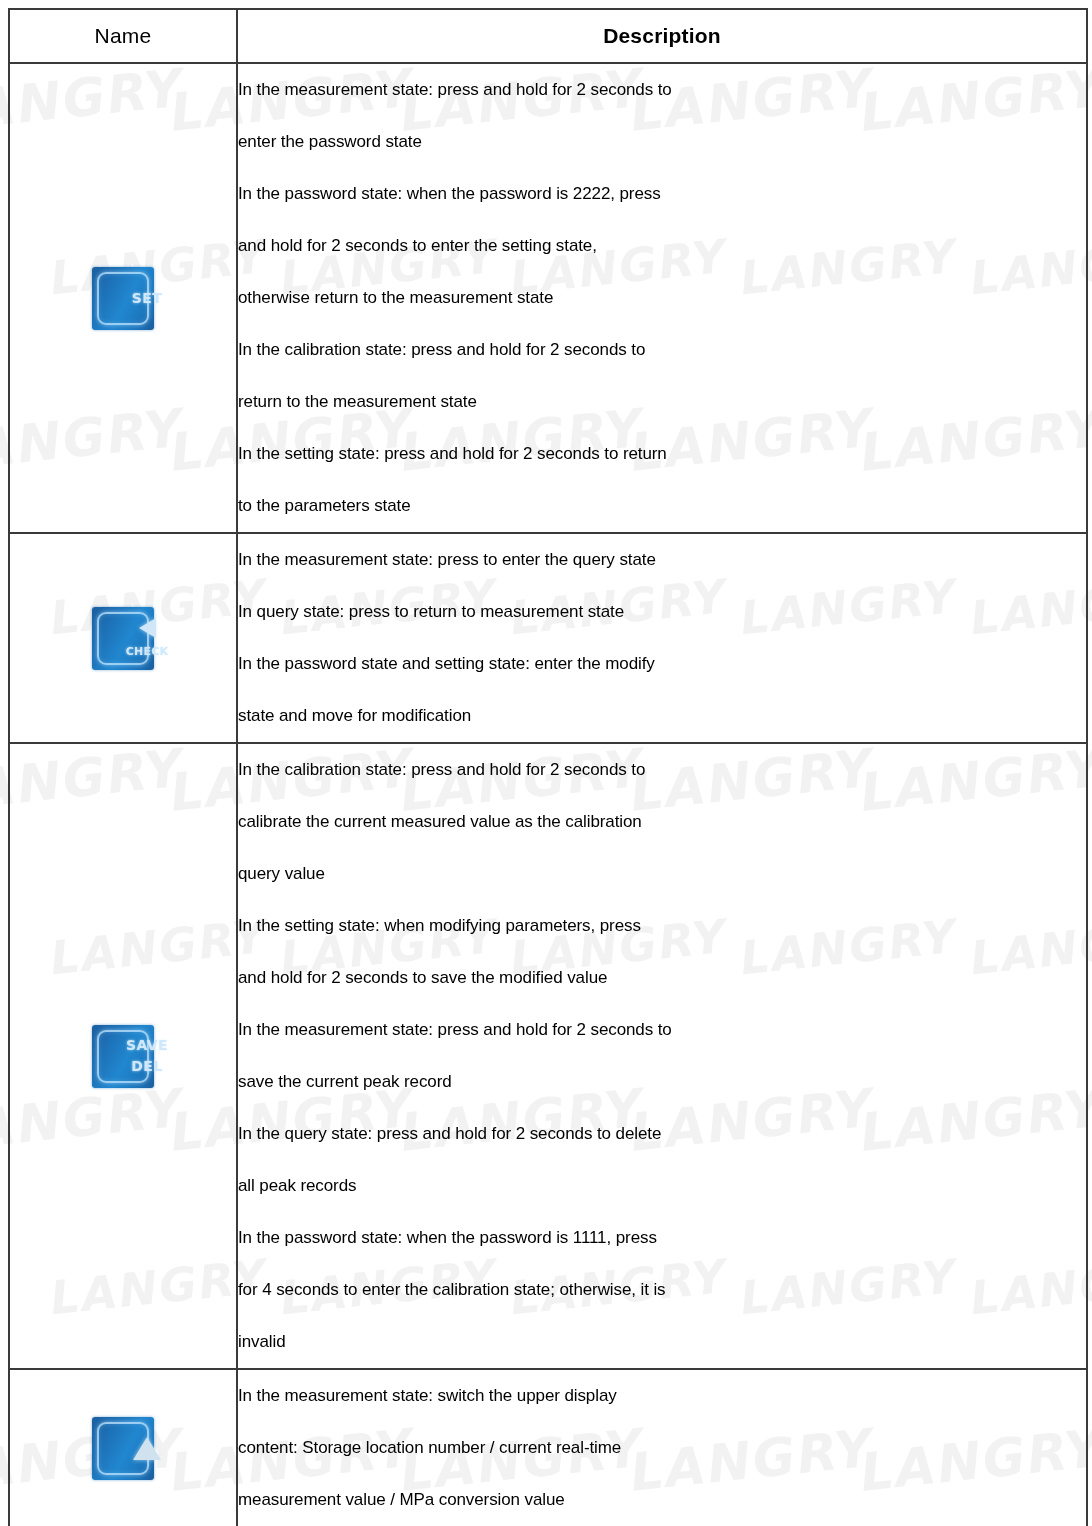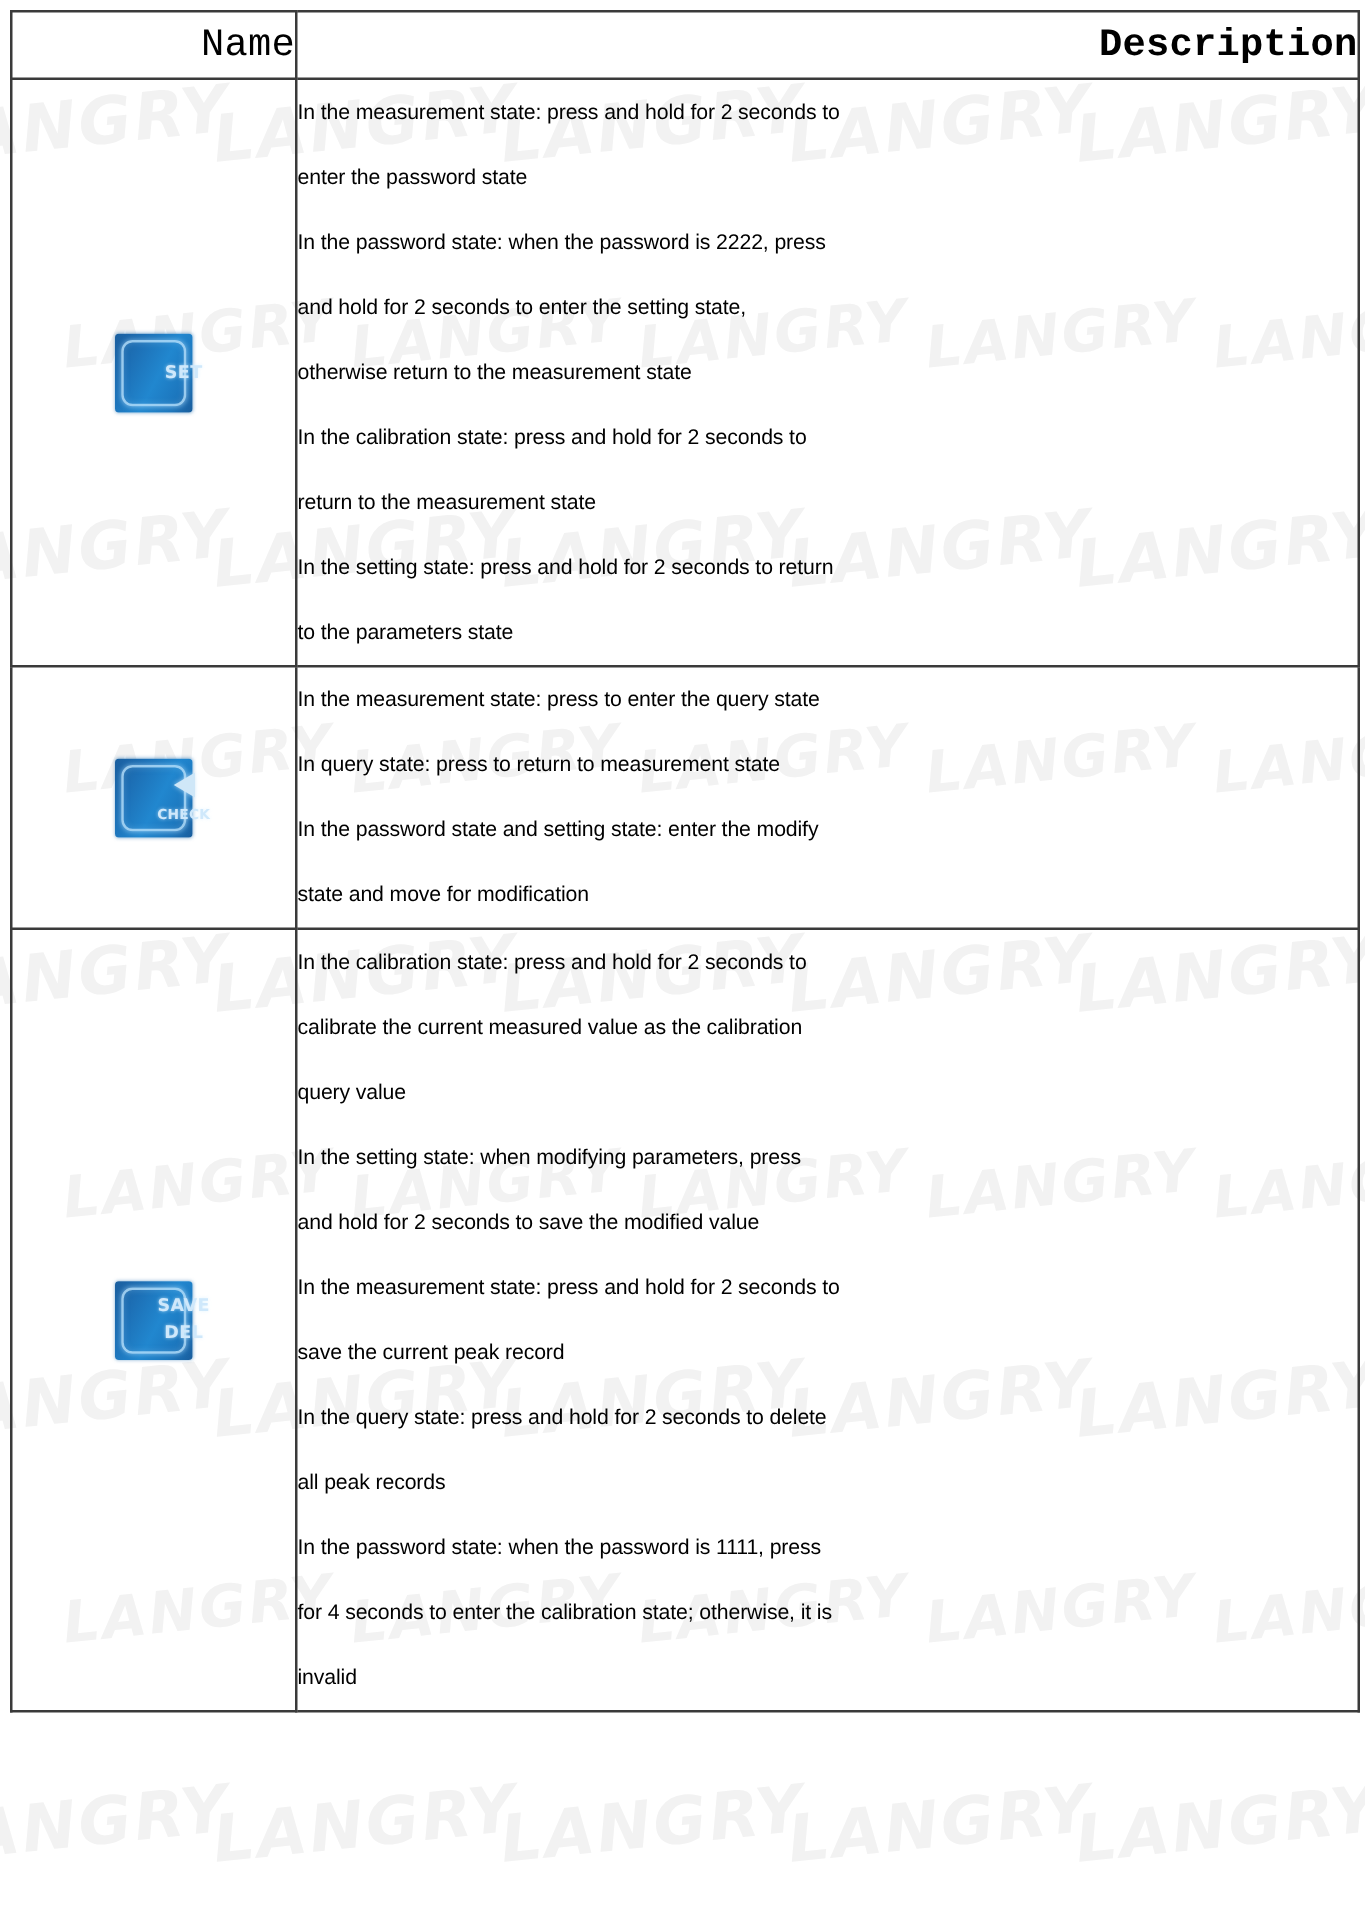--- a/index.html
+++ b/index.html
@@ -52,24 +52,23 @@
     padding: 0;
     vertical-align: middle;
     background: transparent;
   }
   col.c-name  { width: 228px; }
   col.c-desc  { width: 850px; }
 
   thead th {
     height: 52px;
     font-weight: 400;
-    font-size: 31px;
-    text-align: right;
+    font-size: 21px;
+    text-align: center;
     letter-spacing: .2px;
-    font-family: Liberation Mono, monospace;
   }
   thead th.desc-head {
     font-weight: 700;
   }
 
   td.name-cell {
     text-align: center;
     vertical-align: middle;
   }
   td.desc-cell {
@@ -271,14 +270,29 @@
           <div class="desc-line">and hold for 2 seconds to save the modified value</div>
           <div class="desc-line">In the measurement state: press and hold for 2 seconds to</div>
           <div class="desc-line">save the current peak record</div>
           <div class="desc-line">In the query state: press and hold for 2 seconds to delete</div>
           <div class="desc-line">all peak records</div>
           <div class="desc-line">In the password state: when the password is 1111, press</div>
           <div class="desc-line">for 4 seconds to enter the calibration state; otherwise, it is</div>
           <div class="desc-line">invalid</div>
         </td>
       </tr>
+      <tr>
+        <td class="name-cell">
+          <div class="btn">
+            <div class="bezel"></div>
+            <div class="face">
+              <div class="tri-up"></div>
+            </div>
+          </div>
+        </td>
+        <td class="desc-cell">
+          <div class="desc-line">In the measurement state: switch the upper display</div>
+          <div class="desc-line">content: Storage location number / current real-time</div>
+          <div class="desc-line">measurement value / MPa conversion value</div>
+        </td>
+      </tr>
     </tbody>
 </table>
 
 </body></html>

